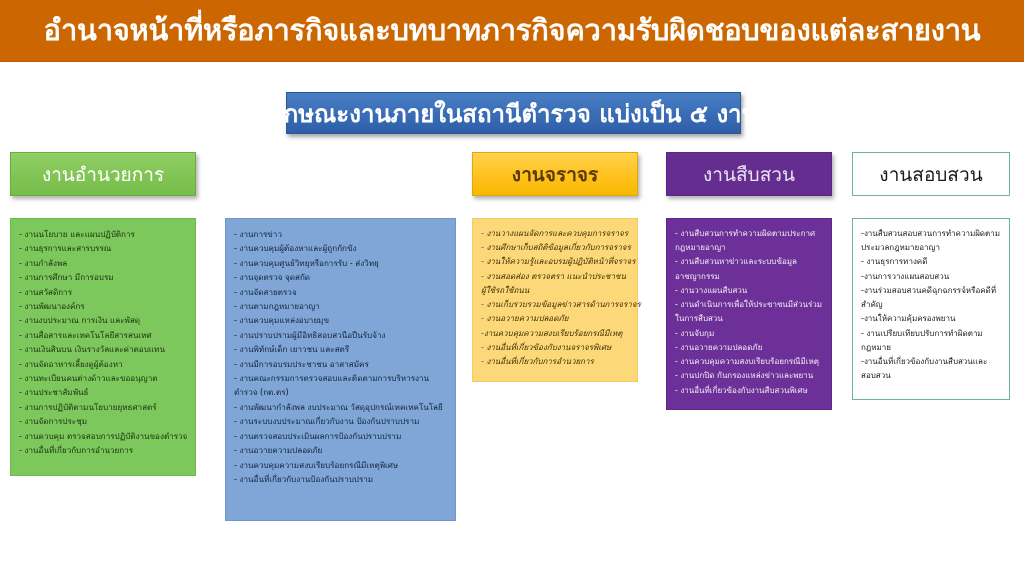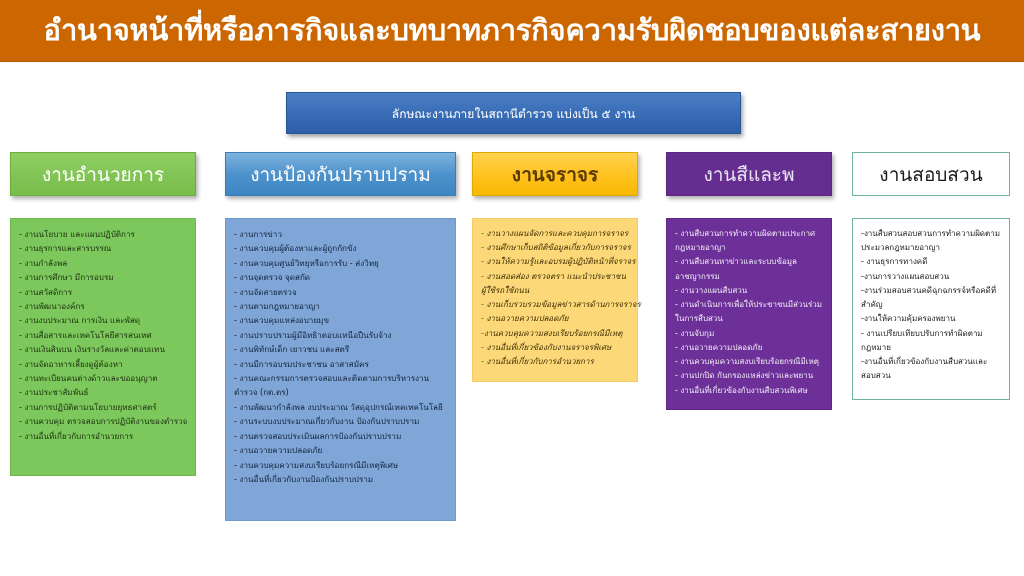--- a/index.html
+++ b/index.html
@@ -50,22 +50,22 @@
     height: 42px;
     background: linear-gradient(to bottom, #4a7ec4 0%, #3b6fb8 45%, #2e5fa8 100%);
     border: 1px solid #2a5694;
     display: flex;
     align-items: center;
     justify-content: center;
     box-shadow: 2px 3px 4px rgba(0,0,0,0.35);
   }
   .subtitle-box .subtitle-text {
     color: #ffffff;
-    font-size: 12px;
-    font-weight: normal;
+    font-size: 24px;
+    font-weight: bold;
     white-space: nowrap;
   }
 
   
   .col-header {
     position: absolute;
     display: flex;
     align-items: center;
     justify-content: center;
     box-shadow: 2px 3px 4px rgba(0,0,0,0.3);
@@ -174,30 +174,27 @@
   </div>
 
   <div class="subtitle-box">
     <div class="subtitle-text">ลักษณะงานภายในสถานีตำรวจ แบ่งเป็น ๕ งาน</div>
   </div>
 
   <div class="col-header hdr-green">
     <span class="hdr-text">งานอำนวยการ</span>
   </div>
 
-  <div class="col-header hdr-blue">
-    <span class="hdr-text">งานป้องกันปราบปราม</span>
-  </div>
 
   <div class="col-header hdr-yellow">
     <span class="hdr-text">งานจราจร</span>
   </div>
 
   <div class="col-header hdr-purple">
-    <span class="hdr-text">งานสืและพ</span>
+    <span class="hdr-text">งานสืบสวน</span>
   </div>
 
   <div class="col-header hdr-white">
     <span class="hdr-text">งานสอบสวน</span>
   </div>
 
   <div class="col-body body-green">
     <ul>
         <li>- งานนโยบาย และแผนปฏิบัติการ</li>
         <li>- งานธุรการและสารบรรณ</li>
@@ -205,35 +202,36 @@
         <li>- งานการศึกษา มีการอบรม</li>
         <li>- งานสวัสดิการ</li>
         <li>- งานพัฒนาองค์กร</li>
         <li>- งานงบประมาณ การเงิน และพัสดุ</li>
         <li>- งานสื่อสารและเทคโนโลยีสารสนเทศ</li>
         <li>- งานเงินสินบน เงินรางวัลและค่าตอบแทน</li>
         <li>- งานจัดอาหารเลี้ยงดูผู้ต้องหา</li>
         <li>- งานทะเบียนคนต่างด้าวและขออนุญาต</li>
         <li>- งานประชาสัมพันธ์</li>
         <li>- งานการปฏิบัติตามนโยบายยุทธศาสตร์</li>
+        <li>- งานจัดการประชุม</li>
         <li>- งานควบคุม ตรวจสอบการปฏิบัติงานของตำรวจ</li>
         <li>- งานอื่นที่เกี่ยวกับการอำนวยการ</li>
       </ul>
   </div>
 
   <div class="col-body body-blue">
     <ul>
         <li>- งานการข่าว</li>
         <li>- งานควบคุมผู้ต้องหาและผู้ถูกกักขัง</li>
         <li>- งานควบคุมศูนย์วิทยุหรือการรับ - ส่งวิทยุ</li>
         <li>- งานจุดตรวจ จุดสกัด</li>
         <li>- งานจัดสายตรวจ</li>
         <li>- งานตามกฎหมายอาญา</li>
         <li>- งานควบคุมแหล่งอบายมุข</li>
-        <li>- งานปราบปรามผู้มีอิทธิาตอบแทนือปืนรับจ้าง</li>
+        <li>- งานปราบปรามผู้มีอิทธิสอบสวนือปืนรับจ้าง</li>
         <li>- งานพิทักษ์เด็ก เยาวชน และสตรี</li>
         <li>- งานมีการอบรมประชาชน อาสาสมัคร</li>
         <li>- งานคณะกรรมการตรวจสอบและติดตามการบริหารงาน</li>
         <li>ตำรวจ (กต.ตร)</li>
         <li>- งานพัฒนากำลังพล งบประมาณ วัสดุอุปกรณ์เทคเทคโนโลยี</li>
         <li>- งานระบบงบประมาณเกี่ยวกับงาน ป้องกันปราบปราม</li>
         <li>- งานตรวจสอบประเมินผลการป้องกันปราบปราม</li>
         <li>- งานอวายความปลอดภัย</li>
         <li>- งานควบคุมความสงบเรียบร้อยกรณีมีเหตุพิเศษ</li>
         <li>- งานอื่นที่เกี่ยวกับงานป้องกันปราบปราม</li>

